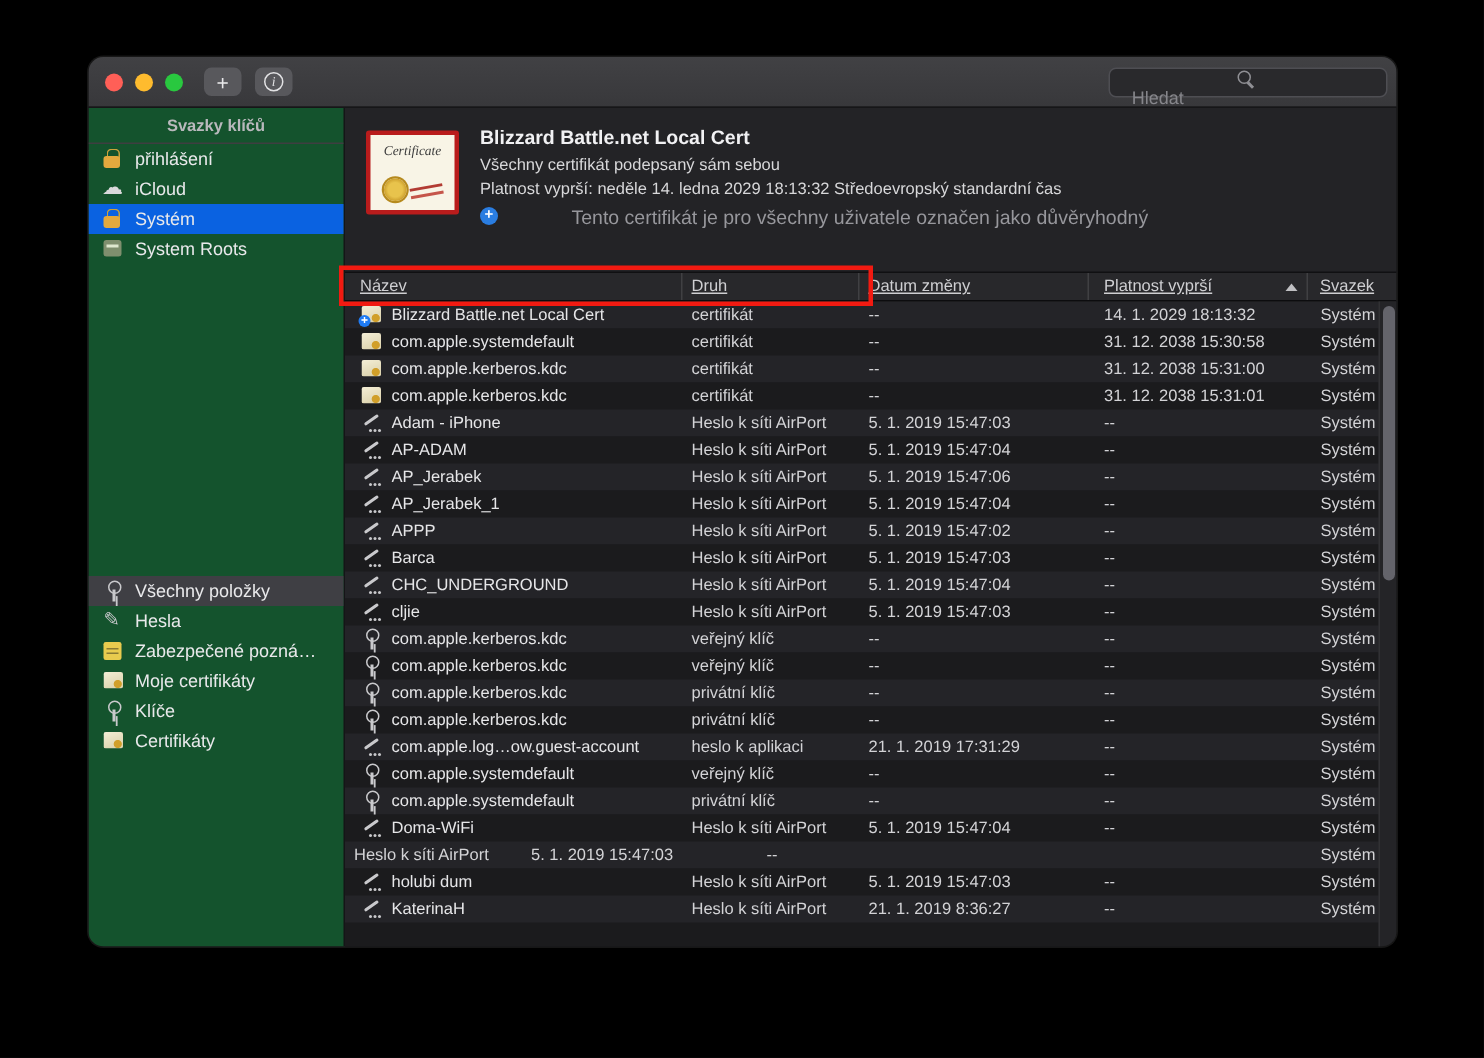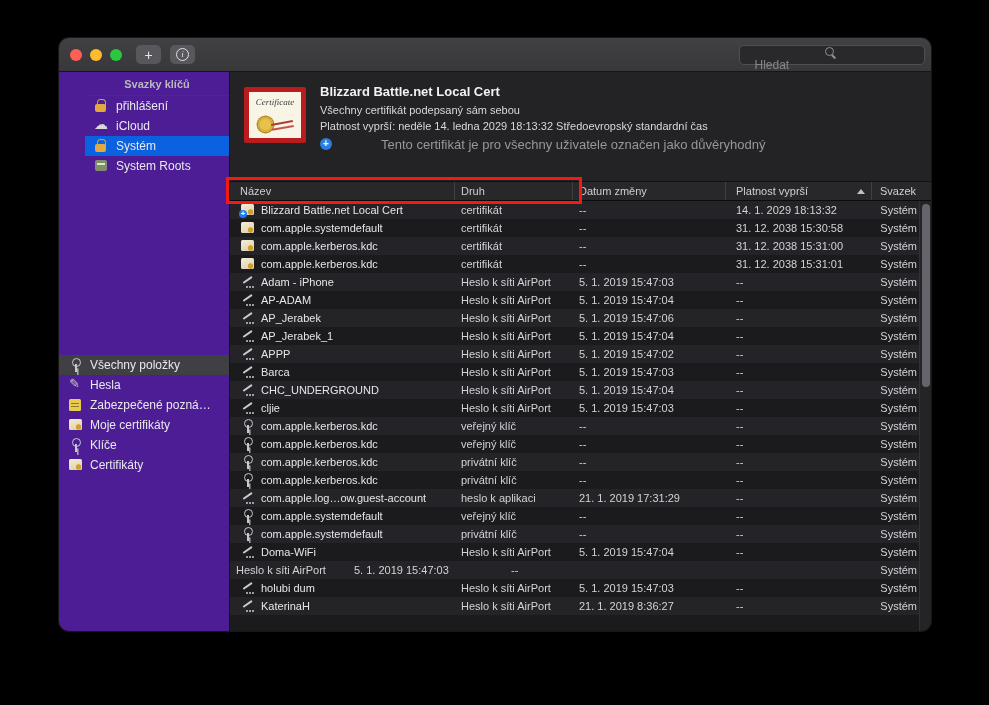--- a/index.html
+++ b/index.html
@@ -31,37 +31,37 @@
   .search-glyph::before { content:""; position:absolute; left:1px; top:1px; width:7px; height:7px;
                           border:1.4px solid #8f8f94; border-radius:50%; }
   .search-glyph::after { content:""; position:absolute; left:7.5px; top:7.5px; width:4.5px; height:1.5px;
                          background:#8f8f94; transform:rotate(45deg); transform-origin:left center; }
   .search input { flex:1; min-width:0; background:transparent; border:none; outline:none;
                   color:#ddd; font-size:12px; font-family:"Liberation Sans", sans-serif; }
   .search input::placeholder { color:#86868b; }
 
   
   .sidebar { position:absolute; left:0; top:34px; bottom:0; width:171px;
-             background:#4c1d95; border-right:1px solid #151517;padding-left:26px; }
+             background:#14532d; border-right:1px solid #151517; }
   .sb-header { height:24px; line-height:24px; text-align:center; color:#b9b9bd;
                font-size:11px; font-weight:bold; border-bottom:1px solid #3e3e41; }
   .sb-item { height:20px; display:flex; align-items:center; padding-left:9px;
              font-size:12px; color:#e9e9eb; white-space:nowrap; overflow:hidden; }
   .keychains .sb-item.selected { background:#0a62e1; }
   .categories { position:absolute; top:283px; left:0; right:0; }
   .categories .sb-header { border-top:1px solid #3e3e41; }
-  .categories .sb-item.selected { background:#3f3f44; }
+  .categories .sb-item.selected { background:#3f3f44;margin-top:29px; }
 
   
   .content { position:absolute; left:171px; top:34px; right:0; bottom:0; background:#1b1b1d; }
 
   .detail { position:absolute; top:0; left:0; right:0; height:110px; background:#232326;
             border-bottom:1px solid #101012; }
   .cert-thumb { position:absolute; left:14px; top:15px; width:62px; height:56px;
-                background:#f8f4e6; border:5px solid #b91c1c; border-radius:2px; }
+                background:#f8f4e6; border:3px solid #b91c1c; border-radius:2px; }
   .cert-word { display:block; text-align:center; margin-top:5px; font-size:9px; color:#3c3c3c;
                font-family:"Liberation Serif", serif; font-style:italic; }
   .cert-thumb::before { content:""; position:absolute; left:9px; bottom:6px; width:15px; height:15px;
                         border-radius:50%; background:radial-gradient(circle,#e8c34c 0 45%,#c89a28 75%);
                         box-shadow:0 0 0 1.5px #b68a1e; }
   .cert-thumb::after { content:""; position:absolute; right:8px; bottom:14px; width:22px; height:2px;
                        background:#b23b33; transform:rotate(-10deg); box-shadow:0 5px 0 #c5554a; }
   .detail-text { position:absolute; left:90px; top:12px; right:10px; }
   .detail-title { font-size:13px; font-weight:bold; color:#f1f1f3; }
   .detail-line { font-size:11px; color:#d8d8da; margin-top:4.5px; }
@@ -73,21 +73,21 @@
 
   
   .thead { position:absolute; top:110px; left:0; right:0; height:19px; background:#28282b;
            border-bottom:1px solid #0c0c0e; display:flex; font-size:11px; color:#cfcfd2; }
   .cell { display:flex; align-items:center; white-space:nowrap; overflow:hidden; }
   .c-name { width:225px; padding-left:10px; }
   .c-kind { width:118px; padding-left:6px; }
   .c-mod  { width:153px; padding-left:6px; }
   .c-exp  { width:146px; padding-left:10px; }
   .c-keychain { flex:1; justify-content:flex-end; padding-right:14px; }
-  .thead .cell { border-right:1px solid #404043; }
+  .thead .cell { border-right:1px solid #404043;text-decoration:underline; }
   .thead .c-keychain { border-right:none; justify-content:flex-start; padding-left:8px; }
   .thead .c-exp { justify-content:space-between; padding-right:6px; }
   .sort-caret { width:0; height:0; border-left:4px solid transparent; border-right:4px solid transparent;
                 border-bottom:5px solid #c0c0c3; margin-left:4px; }
 
   .tbody { position:absolute; top:129px; left:0; right:0; bottom:0; background:#1b1b1d; overflow:hidden; }
   .row { height:18px; display:flex; font-size:11px; color:#d3d3d6; }
   .row.odd  { background:#242428; }
   .row.even { background:#1b1b1d; }
   .row .c-name { color:#e6e6e8; }

